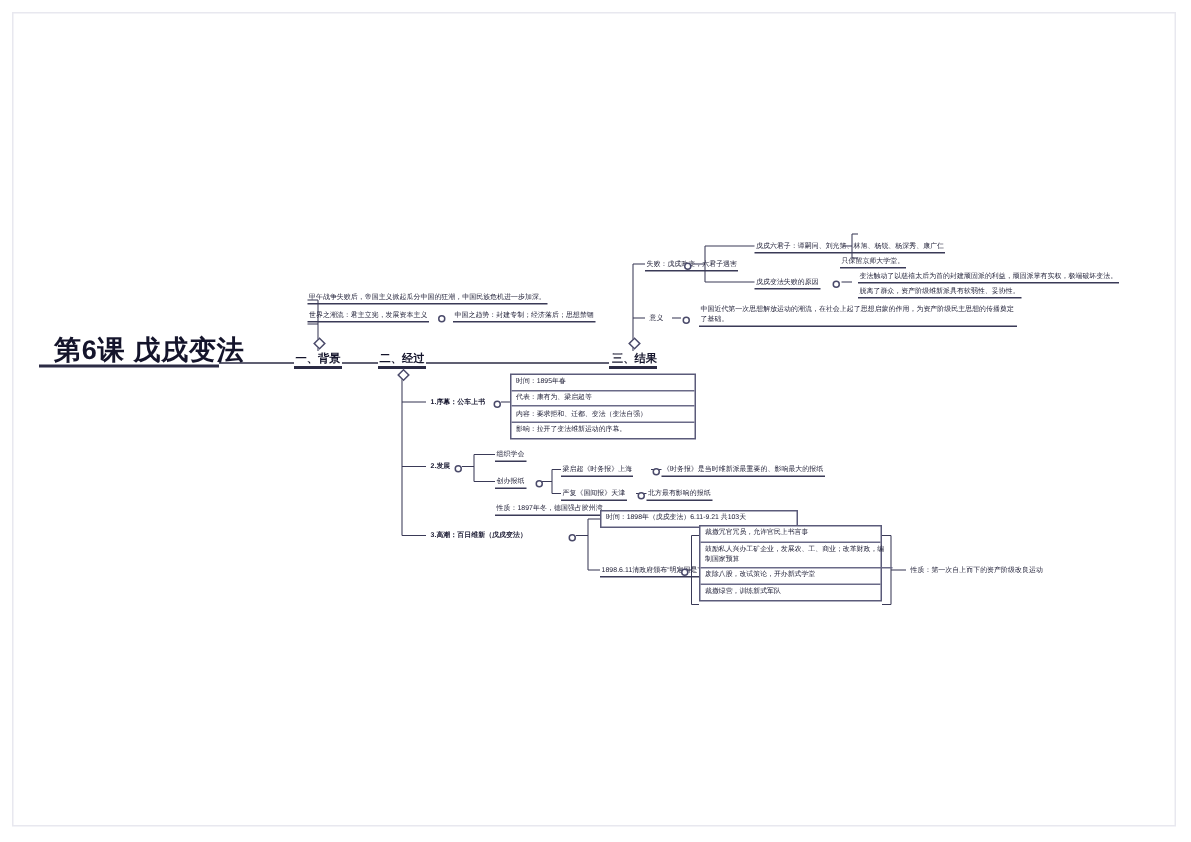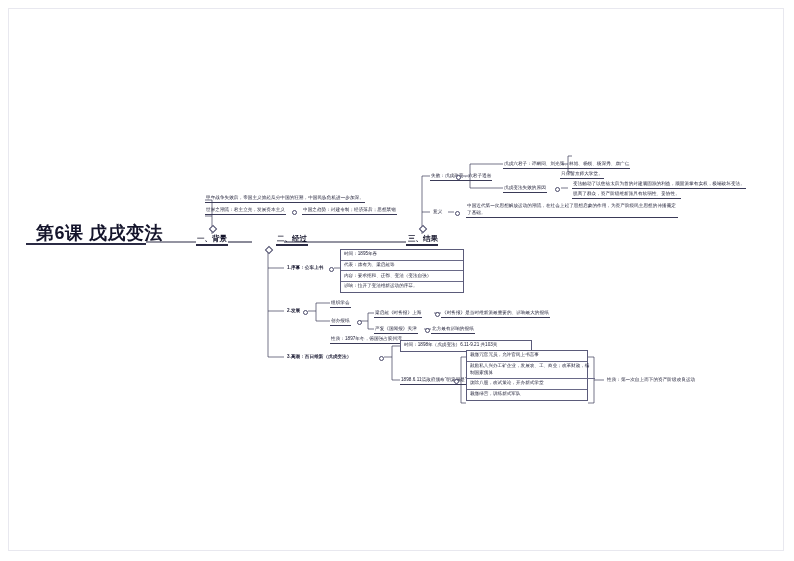--- a/index.html
+++ b/index.html
@@ -194,21 +194,21 @@
       <path d="M448 212 L454 212"></path>
     </g>
   </svg>
 
   <div class="root-title">第6课 戊戌变法</div>
   <div class="root-underline"></div>
 
   <div class="l1" style="left:196px; top:234px; width:32px; text-align:center;">一、背景</div>
   <div class="dia" style="left:210px; top:226px;"></div>
 
-  <div class="l1" style="left:252px; top:234px; width:32px; text-align:center;margin-left:24px;">二、经过</div>
+  <div class="l1" style="left:252px; top:234px; width:32px; text-align:center;">二、经过</div>
   <div class="dia" style="left:266px; top:247px;"></div>
 
   <div class="l1" style="left:406px; top:234px; width:32px; text-align:right;">三、结果</div>
   <div class="dia" style="left:420px; top:226px;"></div>
 
   <div class="n ul" style="left:205px; top:195px;">甲午战争失败后，帝国主义掀起瓜分中国的狂潮，中国民族危机进一步加深。</div>
 
   <div class="n ul" style="left:205px; top:207px;">世界之潮流：君主立宪，发展资本主义</div>
   <div class="cir" style="left:292px; top:210px;"></div>
   <div class="n ul" style="left:302px; top:207px;">中国之趋势：封建专制；经济落后；思想禁锢</div>

